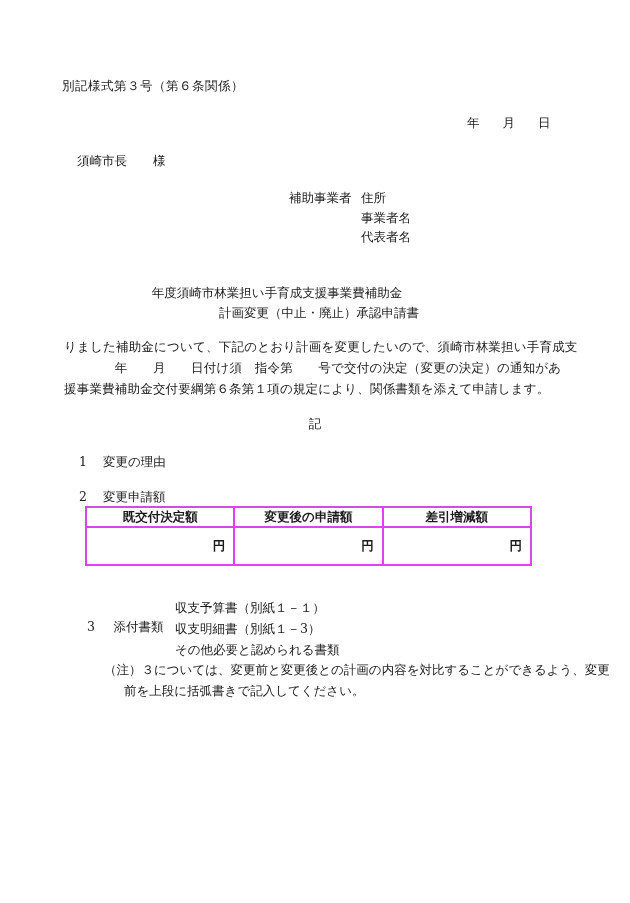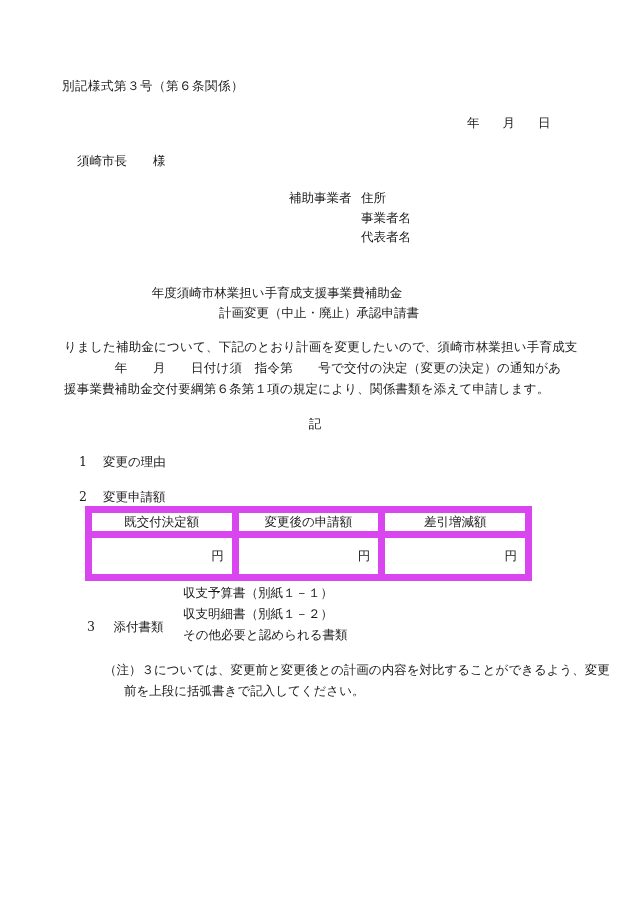--- a/index.html
+++ b/index.html
@@ -46,39 +46,39 @@
 
   table.amount-table {
     position: absolute;
     left: 85px;
     top: 506px;
     width: 447px;
     border-collapse: collapse;
     table-layout: fixed;
   }
   table.amount-table th, table.amount-table td {
-    border: 7px solid #d946ef;
-    font-weight: normal;
+    border: 2px solid #d946ef;
+    font-weight: bold;
     padding: 0;
   }
   table.amount-table th {
     height: 18px;
     text-align: center;
     font-size: 12.5px;
   }
   table.amount-table td {
     height: 36px;
     text-align: right;
     vertical-align: middle;
     padding-right: 8px;
   }
 
   .item3 { left: 79px; top: 621px; text-align: center; }
   .item3-label { display: inline-block; width: 71px; }
-  .item3-docs { left: 175px; top: 587px; margin-left: 8px; }
+  .item3-docs { left: 175px; top: 602px; }
   .item3-docs div { height: 21px; }
 
   .note { left: 64px; top: 664px; }
   .note div { height: 21px; margin-left: 40px; }
   .note .indent { padding-left: 20px; }
 </style>
 </head>
 <body>
 
 <div class="abs form-number">別記様式第３号（第６条関係）</div>
@@ -132,20 +132,20 @@
       <td>円</td>
     </tr>
   </tbody>
 </table>
 
 <div class="abs item3">
   <span class="item-num">3</span><span class="item3-label">添付書類</span>
 </div>
 <div class="abs item3-docs">
   <div>収支予算書（別紙１－１）</div>
-  <div>収支明細書（別紙１－２）</div>
+  <div>収支明細書（別紙１－3）</div>
   <div>その他必要と認められる書類</div>
 </div>
 
 <div class="abs note">
   <div>（注）３については、変更前と変更後との計画の内容を対比することができるよう、変更</div>
   <div class="indent">前を上段に括弧書きで記入してください。</div>
 </div>
 
 </body></html>

